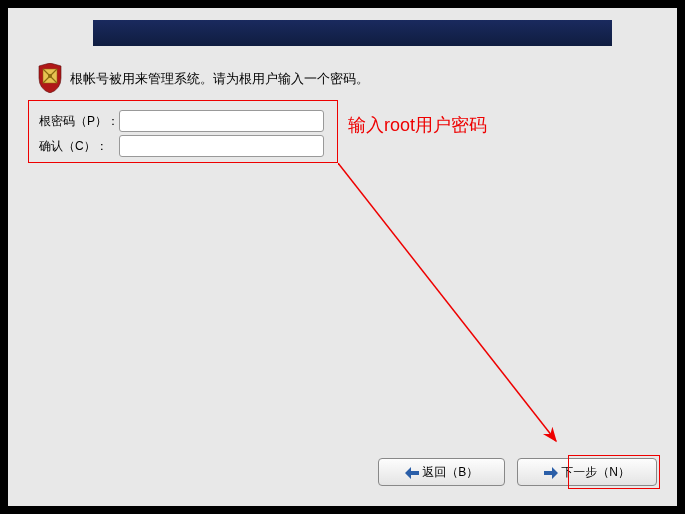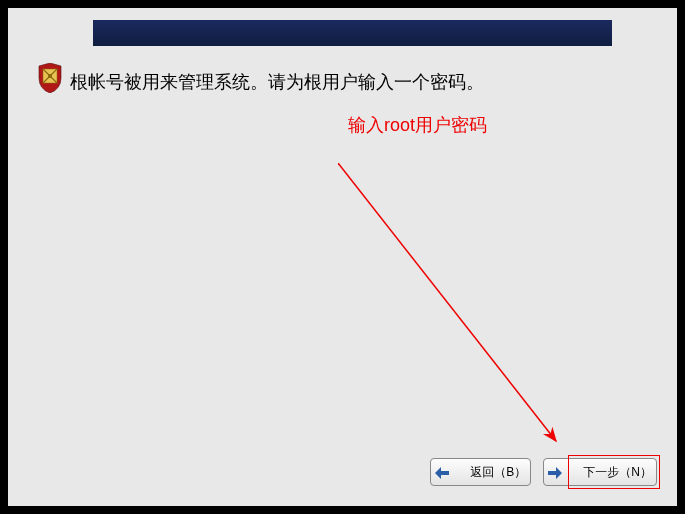--- a/index.html
+++ b/index.html
@@ -32,21 +32,21 @@
       top: 55px;
       left: 30px;
       width: 24px;
       height: 30px;
     }
     .shield-icon svg { width: 100%; height: 100%; }
     .description {
       position: absolute;
       top: 62px;
       left: 62px;
-      font-size: 18px;
+      font-size: 13px;
       color: #000;
     }
     .form-area {
       position: absolute;
       top: 92px;
       left: 20px;
       width: 310px;
       height: 63px;
       border: 1px solid #e00;
     }
@@ -92,23 +92,23 @@
       position: absolute;
       bottom: 20px;
       right: 20px;
       display: flex;
       gap: 12px;
     }
     .nav-button {
       display: flex;
       align-items: center;
       justify-content: center;
-      gap: 21px;
+      gap: 3px;
       height: 28px;
-      padding: 0 4px;
+      padding: 0 26px;
       background: linear-gradient(#fdfdfd, #e4e4e4);
       border: 1px solid #888;
       border-radius: 4px;
       font-size: 12px;
       color: #000;
       cursor: pointer;
       min-width: 82px;
     }
     .next-highlight {
       position: absolute;
@@ -139,20 +139,30 @@
     <svg viewBox="0 0 24 30">
       <path d="M12 0 L23 3 L23 15 Q23 26 12 30 Q1 26 1 15 L1 3 Z" fill="#b01818" stroke="#5a0d0d" stroke-width="0.6"></path>
       <rect x="5" y="6" width="14" height="14" fill="#e8c252" stroke="#8a6a10" stroke-width="0.5"></rect>
       <path d="M5 6 L19 20 M19 6 L5 20" stroke="#8a6a10" stroke-width="1.2"></path>
       <circle cx="12" cy="13" r="2" fill="#8a6a10"></circle>
     </svg>
   </div>
 
   <div class="description">根帐号被用来管理系统。请为根用户输入一个密码。</div>
 
+  <div class="form-area">
+    <div class="form-row r1">
+      <span class="form-label">根密码（P）：</span>
+      <input type="password" class="text-input" value="" style="">
+    </div>
+    <div class="form-row r2">
+      <span class="form-label">确认（C）：</span>
+      <input type="password" class="text-input" value="" style="">
+    </div>
+  </div>
 
   <div class="annotation">输入root用户密码</div>
 
   <svg class="arrow-svg" viewBox="0 0 230 290">
     <defs>
       <marker id="ah" markerWidth="12" markerHeight="12" refX="9" refY="4" orient="auto">
         <path d="M0,0 L10,4 L0,8 L3,4 Z" fill="#e00"></path>
       </marker>
     </defs>
     <line x1="0" y1="0" x2="218" y2="278" stroke="#e00" stroke-width="1.5" marker-end="url(#ah)"></line>

